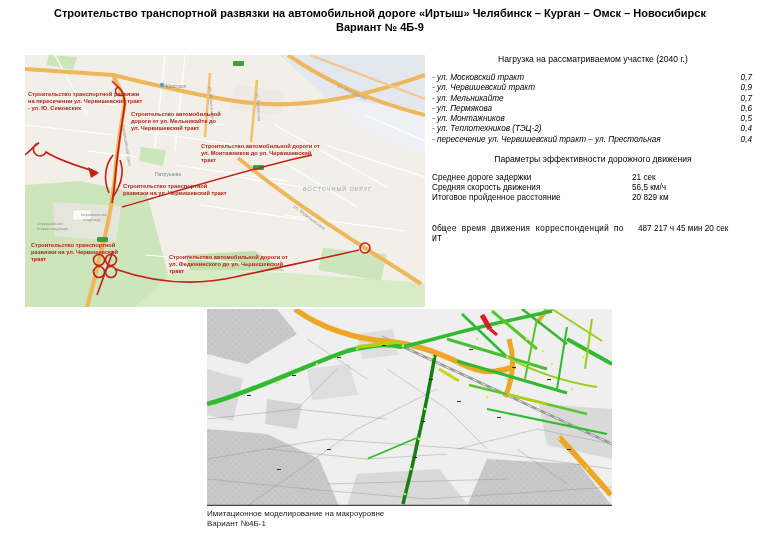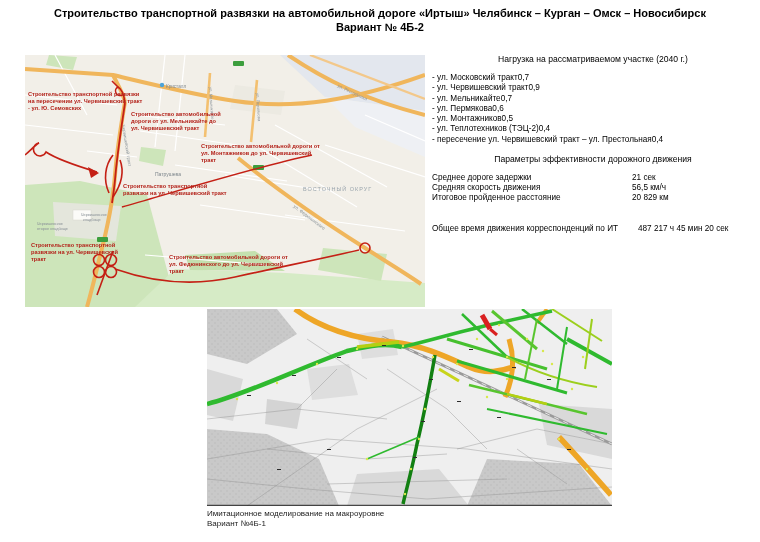--- a/index.html
+++ b/index.html
@@ -8,42 +8,42 @@
   .title{position:absolute;top:6px;left:0;width:760px;text-align:center;
          font-size:11px;font-weight:bold;line-height:14px;}
   
   .plan-map{position:absolute;left:25px;top:55px;width:400px;height:252px;}
   .plan-map svg{position:absolute;left:0;top:0;}
   .ann{position:absolute;font-size:5.7px;font-weight:bold;color:#b3221a;
        line-height:6.8px;white-space:nowrap;}
   
   .right-panel{position:absolute;left:430px;top:54px;width:326px;font-size:8.2px;}
   .sec-heading{text-align:center;font-weight:normal;font-size:8.6px;margin-bottom:9px;}
-  .load-rows .row{display:flex;justify-content:flex-start;line-height:10.3px;padding-left:2px;}
+  .load-rows .row{display:flex;justify-content:space-between;line-height:10.3px;padding-left:2px;font-style:italic;}
   .load-rows .val{padding-right:4px;}
   .eff-rows{margin-top:8px;}
   .eff-rows .row{display:flex;line-height:10.2px;padding-left:2px;}
   .eff-rows .lbl{width:200px;}
   .total-row{display:flex;margin-top:20px;line-height:10px;padding-left:2px;}
-  .total-row .lbl{width:206px;}
+  .total-row .lbl{width:206px;font-family:Liberation Mono, monospace;}
   .gap2{height:9px;}
   
   .sim-map{position:absolute;left:207px;top:309px;width:405px;height:197px;}
   .sim-caption{position:absolute;left:207px;top:509px;width:405px;
                font-size:8px;line-height:10px;color:#222;}
   .svgtext{font-family:"Liberation Sans", sans-serif;}
 </style>
 </head>
 <body>
 
 <div class="page">
 
   <div class="title">
     <div>Строительство транспортной развязки на автомобильной дороге «Иртыш» Челябинск – Курган – Омск – Новосибирск</div>
-    <div>Вариант № 4Б-2</div>
+    <div>Вариант № 4Б-9</div>
   </div>
 
   <div class="plan-map">
     <svg width="400" height="252" viewBox="0 0 400 252">
       <rect x="0" y="0" width="400" height="252" fill="#f2efe8"></rect>
 
       <g>
         <path d="M0,130 L55,126 L122,140 L152,252 L0,252 Z" fill="#cde5ba"></path>
         <path d="M110,252 L150,214 L262,218 L400,228 L400,252 Z" fill="#d6ebc6"></path>
         <path d="M298,193 L362,199 L356,226 L293,215 Z" fill="#cde5ba"></path>

